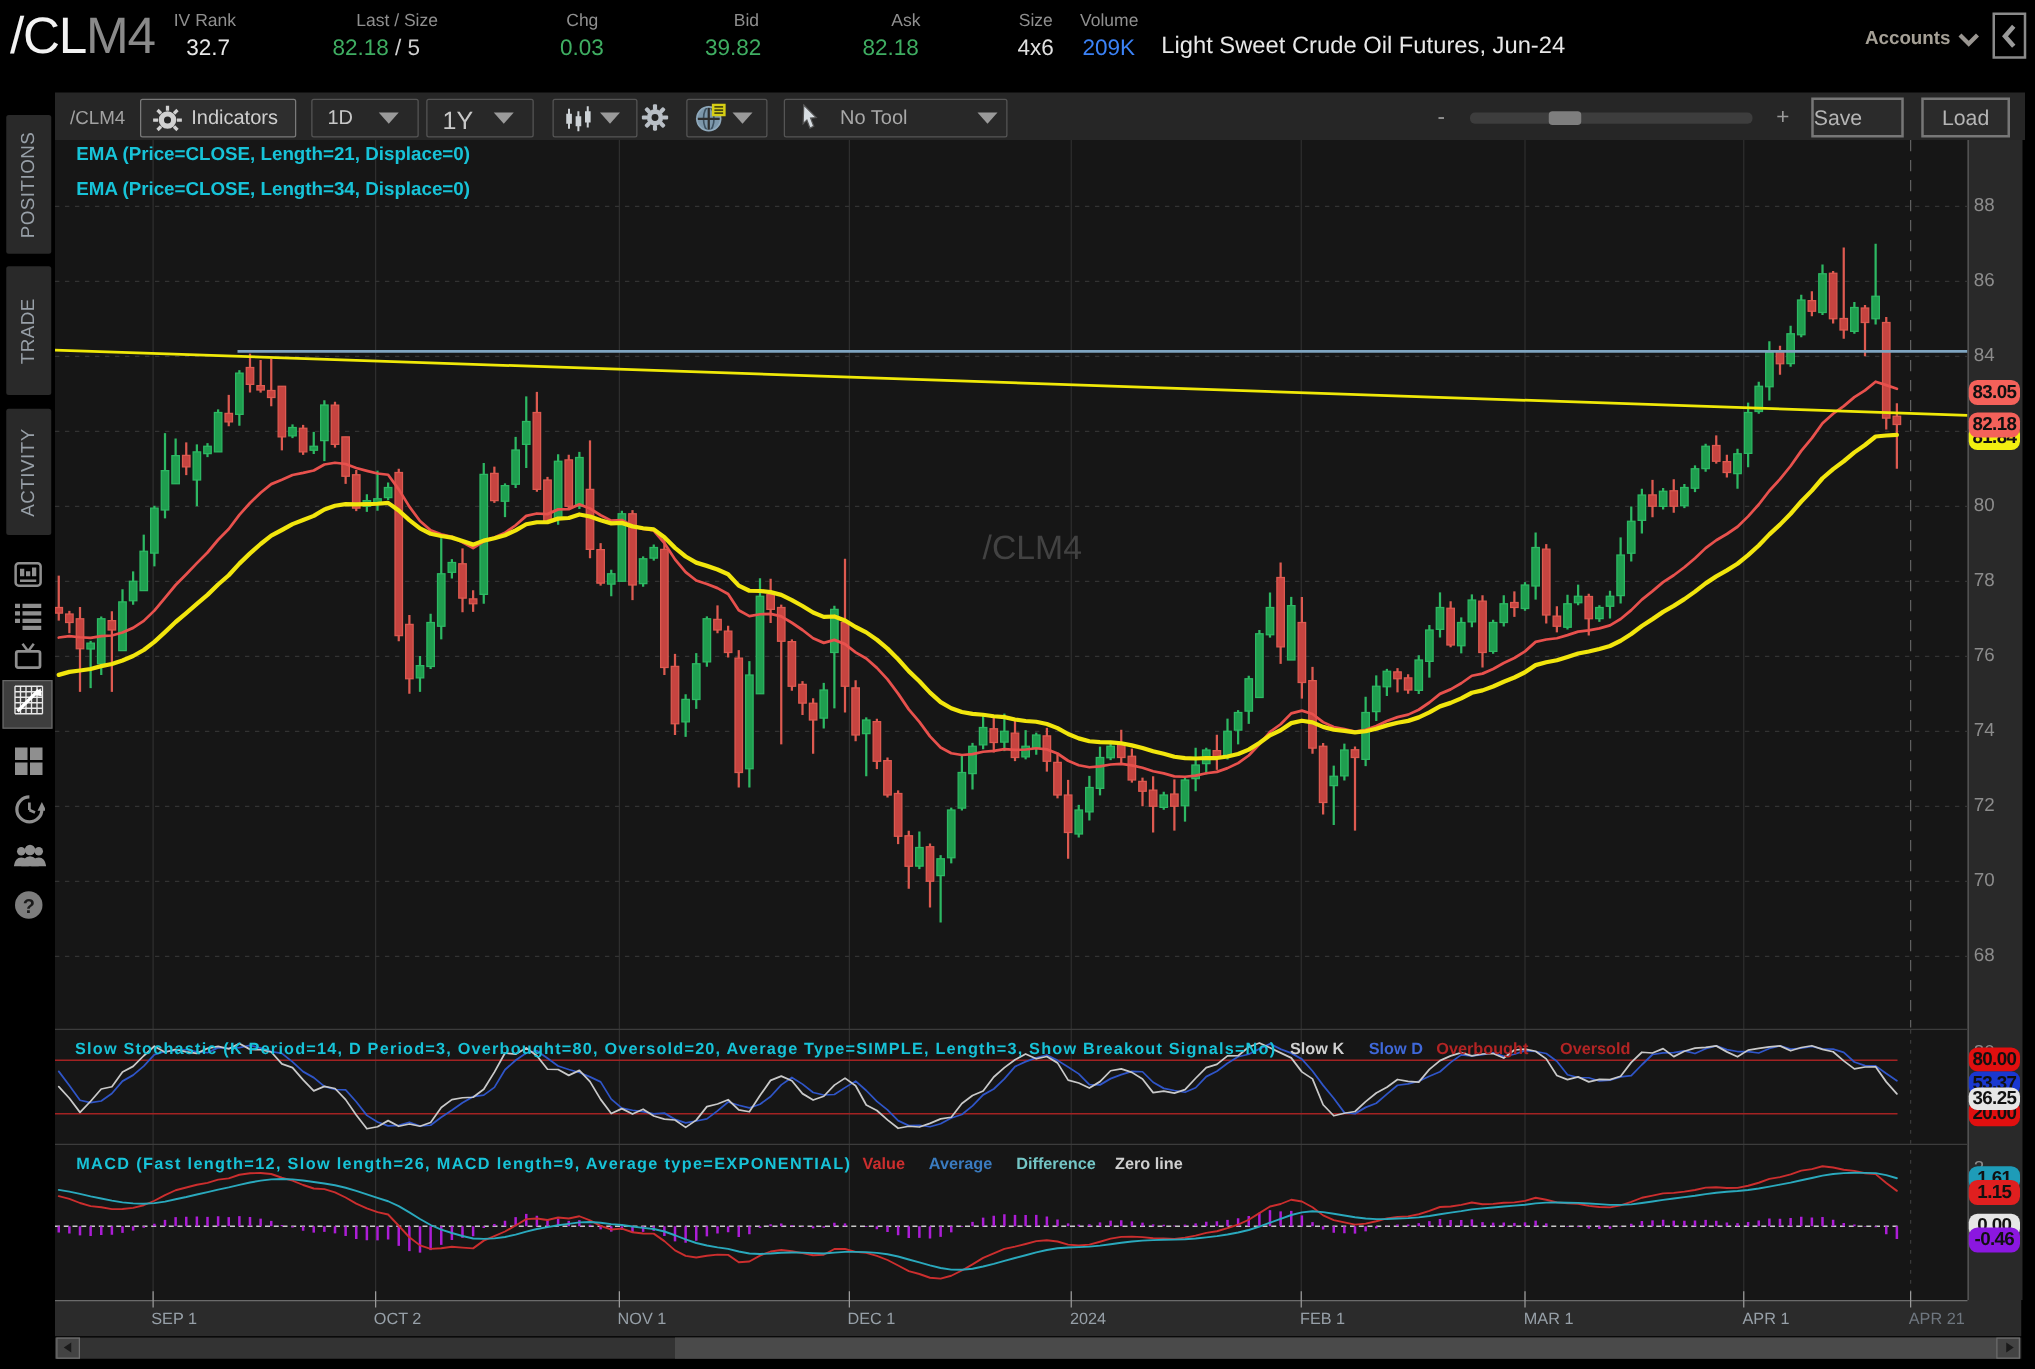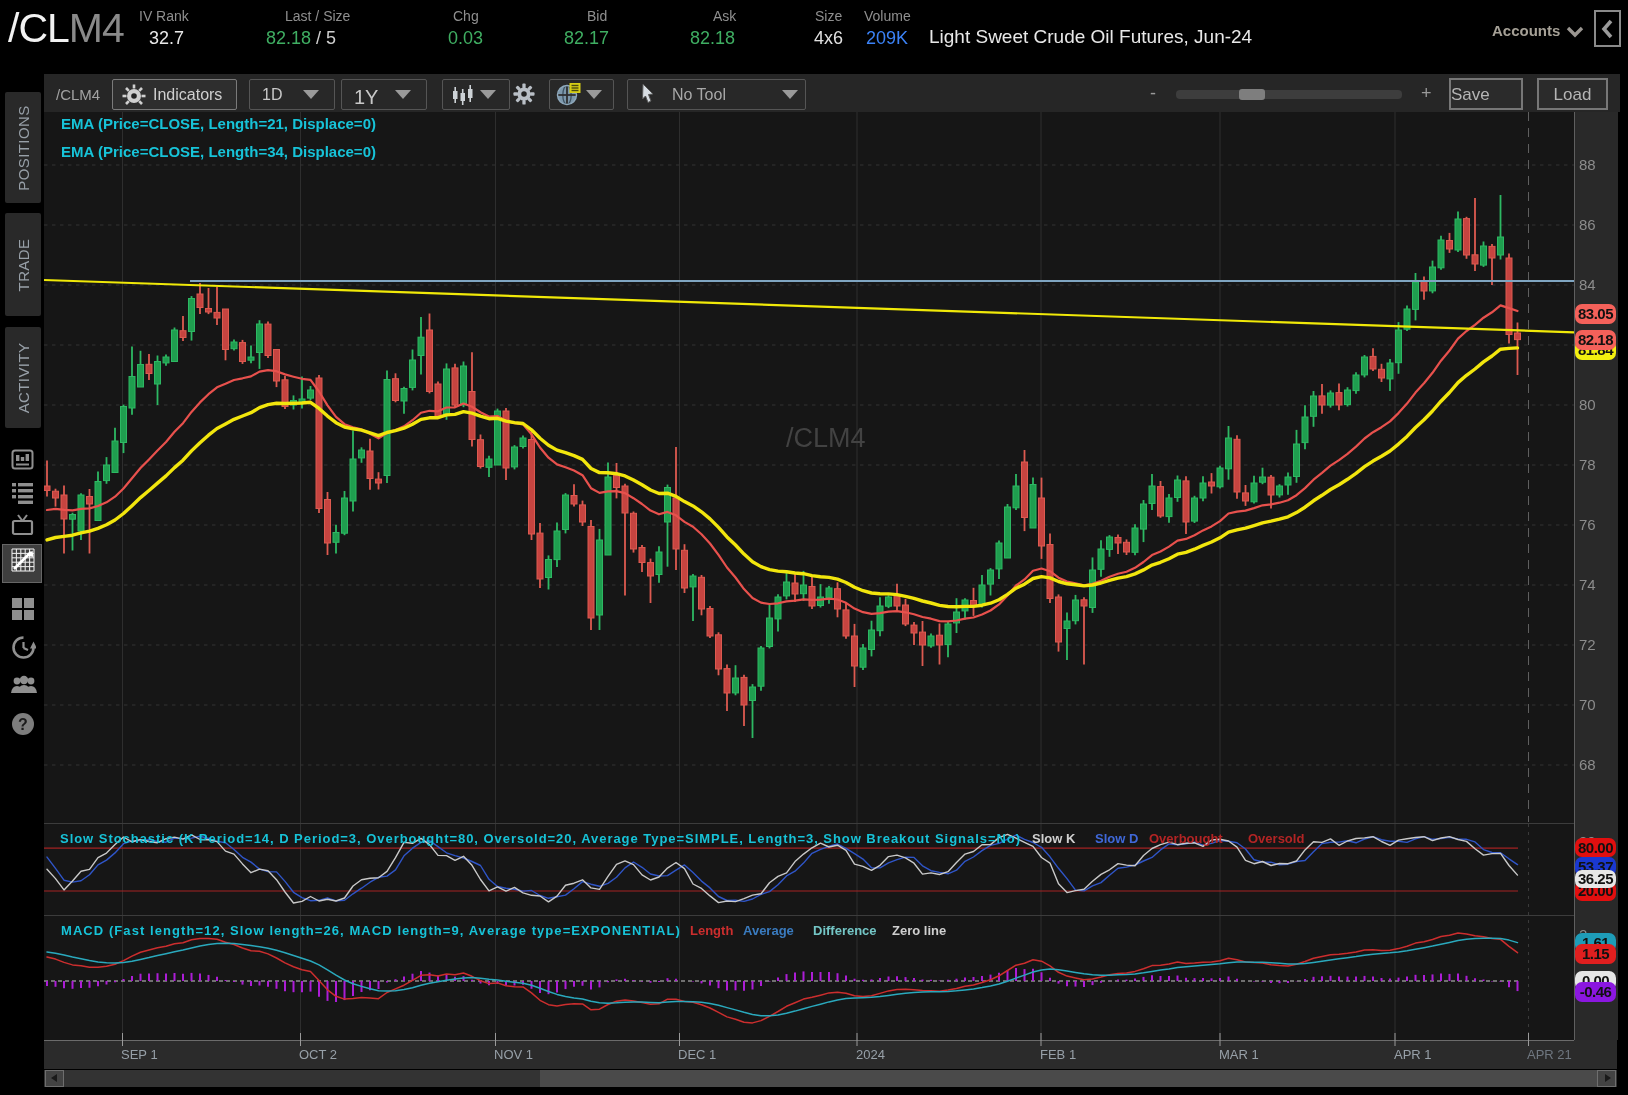--- a/index.html
+++ b/index.html
@@ -38,21 +38,21 @@
 <div class="abs" style="left:1605px;top:1074px;width:0;height:0;border-top:4px solid transparent;border-bottom:4px solid transparent;border-left:6px solid #1a1a1a"></div>
 
 <div class="abs" style="left:8px;top:5px;font-size:41px;color:#f2f2f2;letter-spacing:-1px">/CL<span style="color:#8a8a8a">M4</span></div>
 <div class="abs lbl" style="left:139px;top:8px">IV Rank</div>
 <div class="abs" style="left:149px;top:28px;font-size:18px;color:#e8e8e8">32.7</div>
 <div class="abs lbl" style="left:285px;top:8px">Last / Size</div>
 <div class="abs" style="left:266px;top:28px;font-size:18px"><span class="grn">82.18</span><span style="color:#cfcfcf"> / 5</span></div>
 <div class="abs lbl" style="left:453px;top:8px">Chg</div>
 <div class="abs grn" style="left:448px;top:28px;font-size:18px">0.03</div>
 <div class="abs lbl" style="left:587px;top:8px">Bid</div>
-<div class="abs grn" style="left:564px;top:28px;font-size:18px">82.17</div>
+<div class="abs grn" style="left:564px;top:28px;font-size:18px">39.82</div>
 <div class="abs lbl" style="left:713px;top:8px">Ask</div>
 <div class="abs grn" style="left:690px;top:28px;font-size:18px">82.18</div>
 <div class="abs lbl" style="left:815px;top:8px">Size</div>
 <div class="abs" style="left:814px;top:28px;font-size:18px;color:#e0e0e0">4x6</div>
 <div class="abs lbl" style="left:864px;top:8px">Volume</div>
 <div class="abs" style="left:866px;top:28px;font-size:18px;color:#3b82f6">209K</div>
 <div class="abs" style="left:929px;top:26px;font-size:19px;color:#e8e8e8">Light Sweet Crude Oil Futures, Jun-24</div>
 <div class="abs" style="left:1492px;top:22px;font-size:15px;font-weight:bold;color:#a5a096">Accounts</div>
 <svg class="abs" style="left:1565px;top:24px" width="20" height="14" viewBox="0 0 20 14">
       <polyline points="3,4 10,11 17,4" fill="none" stroke="#9a9691" stroke-width="3.4"></polyline>
@@ -796,21 +796,21 @@
 </svg>
 
 <div class="abs" style="left:61px;top:115px;font-size:15px;font-weight:bold;color:#17c3d8">EMA (Price=CLOSE, Length=21, Displace=0)</div>
 <div class="abs" style="left:61px;top:143px;font-size:15px;font-weight:bold;color:#17c3d8">EMA (Price=CLOSE, Length=34, Displace=0)</div>
 <div class="leg" style="left:60px;top:831px;color:#17c3d8;letter-spacing:0.96px">Slow Stochastic (K Period=14, D Period=3, Overbought=80, Oversold=20, Average Type=SIMPLE, Length=3, Show Breakout Signals=No)</div>
 <div class="leg" style="left:1032px;top:831px;color:#d0d0d0">Slow K</div>
 <div class="leg" style="left:1095px;top:831px;color:#3f68d9">Slow D</div>
 <div class="leg" style="left:1149px;top:831px;color:#b32424">Overbought</div>
 <div class="leg" style="left:1248px;top:831px;color:#b32424">Oversold</div>
 <div class="leg" style="left:61px;top:923px;color:#17c3d8;letter-spacing:1.07px">MACD (Fast length=12, Slow length=26, MACD length=9, Average type=EXPONENTIAL)</div>
-<div class="leg" style="left:690px;top:923px;color:#cc2e2e">Length</div>
+<div class="leg" style="left:690px;top:923px;color:#cc2e2e">Value</div>
 <div class="leg" style="left:743px;top:923px;color:#3a7bbf">Average</div>
 <div class="leg" style="left:813px;top:923px;color:#74c6c6">Difference</div>
 <div class="leg" style="left:892px;top:923px;color:#cfcfcf">Zero line</div>
 
 <div class="axlab" style="top:756px">68</div>
 <div class="axlab" style="top:696px">70</div>
 <div class="axlab" style="top:636px">72</div>
 <div class="axlab" style="top:576px">74</div>
 <div class="axlab" style="top:516px">76</div>
 <div class="axlab" style="top:456px">78</div>

